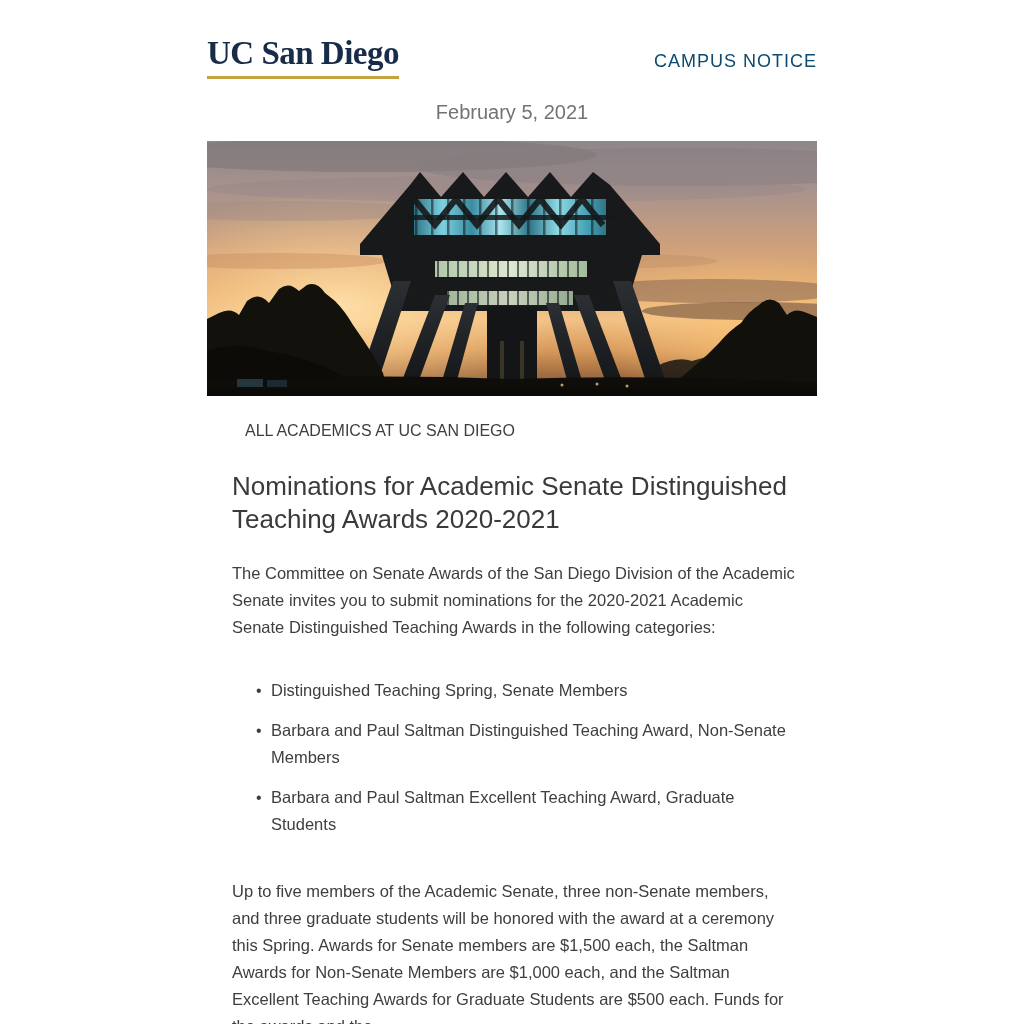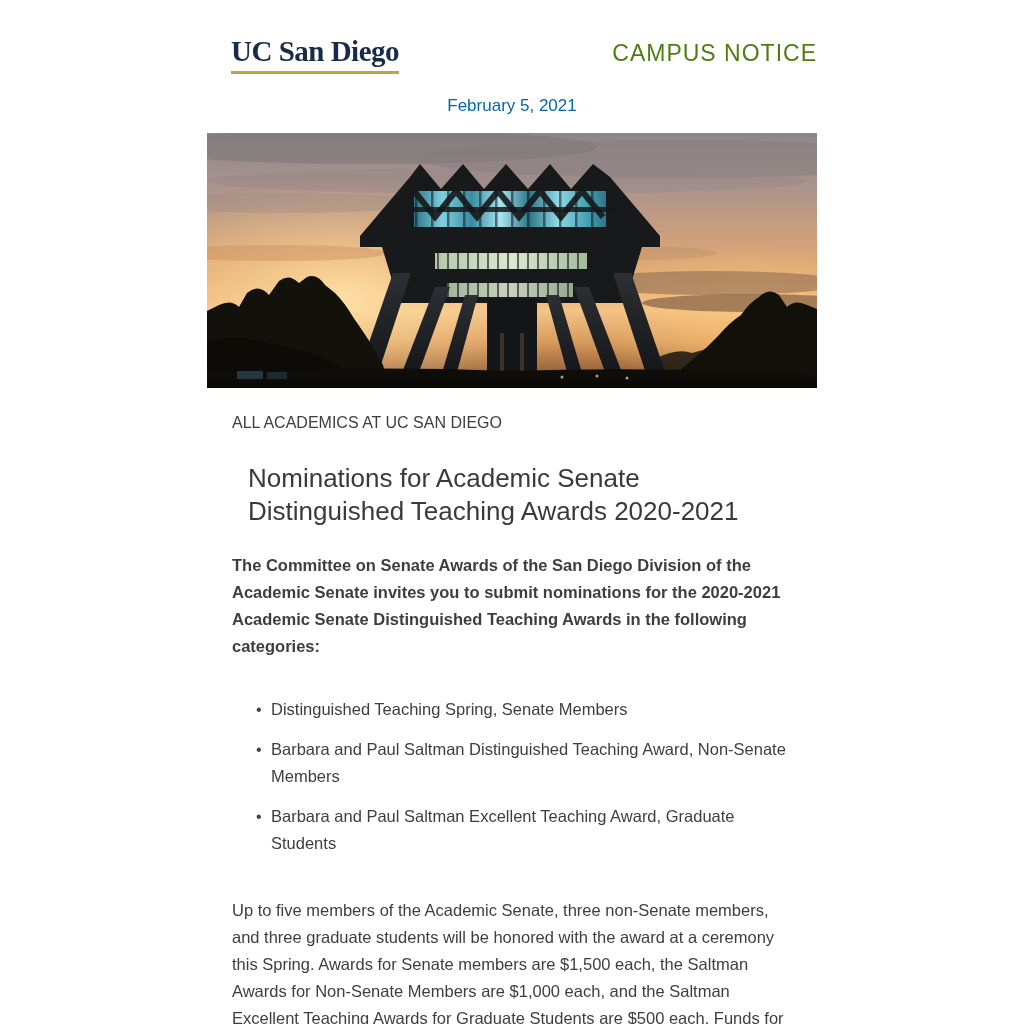--- a/index.html
+++ b/index.html
@@ -13,76 +13,76 @@
   .page { width: 610px; margin: 0 auto; }
 
   
   .header {
     display: flex; justify-content: space-between; align-items: flex-end;
     padding-top: 36px;
   }
   .logo {
     font-family: "Liberation Serif", serif;
     font-weight: 700;
-    font-size: 29px;
+    font-size: 33px;
     letter-spacing: -0.5px;
     color: #182B49;
     line-height: 1.05;
     padding-bottom: 5px;
     border-bottom: 3px solid #C6A143;
-    margin-left: 24px;
   }
   .campus-notice {
-    font-size: 23px;
+    font-size: 18px;
     font-weight: 400;
-    color: #4d7c0f;
+    color: #0c4a6e;
     letter-spacing: 1px;
     padding-bottom: 7px;
   }
 
   
   .masthead-title {
     margin-top: 37px;
     text-align: center;
     font-size: 17px;
     font-weight: 700;
     color: #333333;
     letter-spacing: 0.2px;
   }
   .masthead-date {
     margin-top: 22px;
     text-align: center;
-    font-size: 17px;
-    color: #0369a1;
+    font-size: 20px;
+    color: #737373;
   }
 
   
   .hero { margin-top: 17px; width: 610px; height: 255px; overflow: hidden; }
   .hero svg { display: block; }
 
   
   .content { width: 565px; margin-left: 25px; }
   .audience {
     margin-top: 26px;
     font-size: 16px;
     color: #3e3e3e;
+    margin-left: 13px;
   }
   .article-title {
-    margin: 30px 0 0 16px;
+    margin: 30px 0 0 0;
     font-size: 26px;
     font-weight: 400;
     line-height: 33px;
     color: #3a3a3a;
   }
   .intro, .details, .award-list li {
     font-size: 16.5px;
     line-height: 27px;
     color: #3e3e3e;
   }
-  .intro { margin: 24px 0 0 0; font-weight: bold; }
+  .intro { margin: 24px 0 0 0; }
   .award-list {
     margin: 36px 0 0 0;
     padding: 0 0 0 39px;
     list-style: none;
   }
   .award-list li { position: relative; margin-bottom: 13px; }
   .award-list li .bullet {
     position: absolute; left: -15px; top: 0;
     font-size: 16px;
   }

